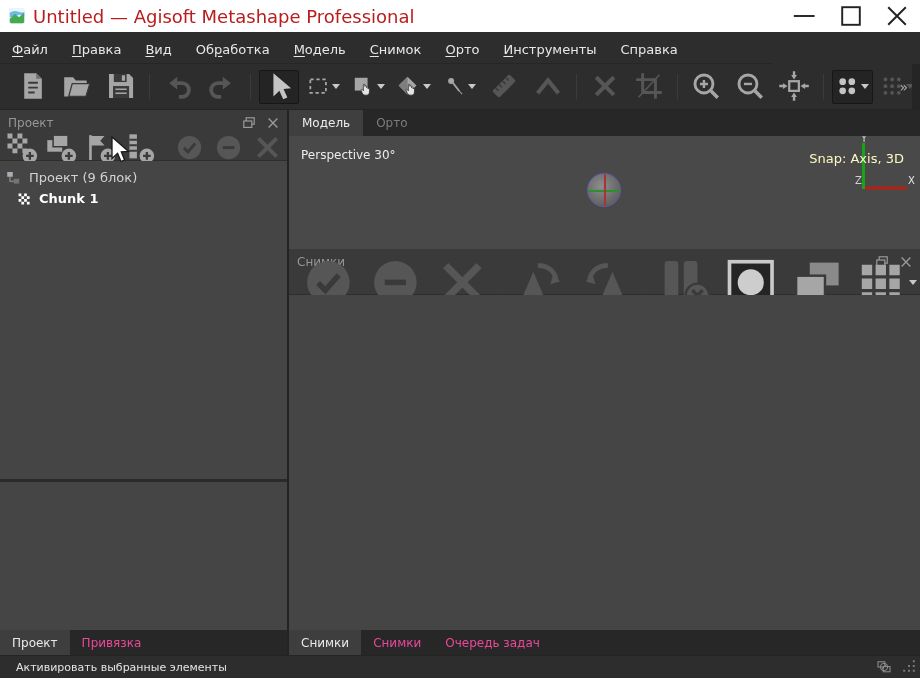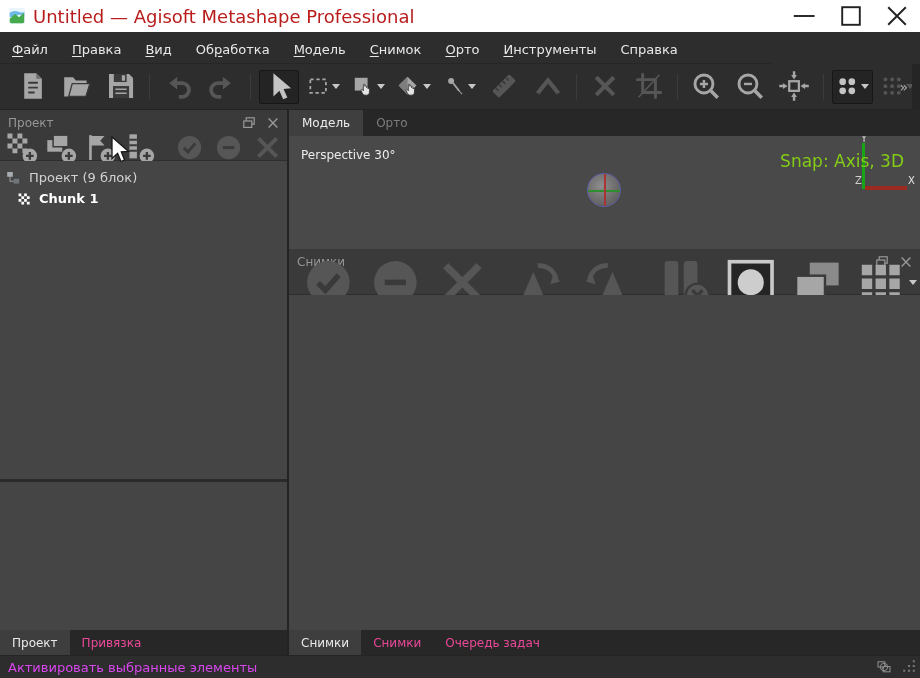--- a/index.html
+++ b/index.html
@@ -81,42 +81,42 @@
 
   
   .main { position:absolute; left:289px; top:0; width:631px; height:545px; }
   .model-tabbar { position:absolute; left:0; top:0; width:631px; height:26px; background:#272727;
                   display:flex; align-items:stretch; }
   .model-tabbar .tab { display:flex; align-items:center; padding:0 13px; font-size:12px; color:#7d7d7d; }
   .model-tabbar .tab.active { background:#3f3f3f; color:#ececec; }
 
   .viewport { position:absolute; left:0; top:26px; width:631px; height:113px; background:#494949; overflow:hidden; }
   .proj-label { position:absolute; left:12px; top:12px; font-size:12px; color:#ececec; }
-  .snap-label { position:absolute; right:16px; top:15px; font-size:17px; color:#84cc16; z-index:3; }
+  .snap-label { position:absolute; right:16px; top:15px; font-size:13px; color:#fef9c3; z-index:3; }
   .axis-y-line { position:absolute; left:573px; top:7px; width:3px; height:46px; background:#17a517; z-index:2; }
   .axis-x-line { position:absolute; left:576px; top:50px; width:42px; height:4px; background:#9c2a20; z-index:2; }
   .axis-lab { position:absolute; font-size:10px; color:#cfcfcf; z-index:3; }
   .axis-lab.y { left:572px; top:-3px; }
   .axis-lab.z { left:566px; top:39px; }
   .axis-lab.x { left:619px; top:39px; color:#e6e6e6; }
   .trackball { position:absolute; left:298px; top:37px; width:34px; height:34px; border-radius:50%;
                background:radial-gradient(circle at 42% 38%, #8e8e8e, #606060 75%);
                border:1px solid #5d5da8; }
   .trackball .h { position:absolute; left:0; top:16px; width:32px; height:1.6px; background:#2f8f2f; }
   .trackball .v { position:absolute; left:16px; top:0; width:1.6px; height:32px; background:#a33; }
 
   .photos-header { position:absolute; left:0; top:139px; width:631px; }
   .photos-toolbar { position:absolute; left:0; top:161px; width:631px; height:24px; padding-left:6px; }
   .photos-toolbar .tb-btn { height:21px; }
   .photos-content { position:absolute; left:0; top:185px; width:631px; height:335px; background:#454545; }
 
   
   .statusbar { position:absolute; left:0; top:655px; width:920px; height:23px; background:#2d2d2d;
                border-top:1px solid #242424; display:flex; align-items:center; }
-  .status-msg { margin-left:8px; font-size:13px; color:#d946ef; }
+  .status-msg { margin-left:16px; font-size:11px; color:#e5e5e5; }
   .status-right { margin-left:auto; display:flex; align-items:center; color:#8f8f8f; }
   .status-right .net { display:inline-flex; margin-right:10px; }
   .status-right .net svg { width:17px; height:17px; }
   .status-right .grip { display:inline-flex; margin-right:2px; color:#787878; }
   .status-right .grip svg { width:15px; height:15px; }
 
   
   .cursor { position:absolute; left:110px; top:136px; z-index:99; pointer-events:none; }
 </style>
 </head>

